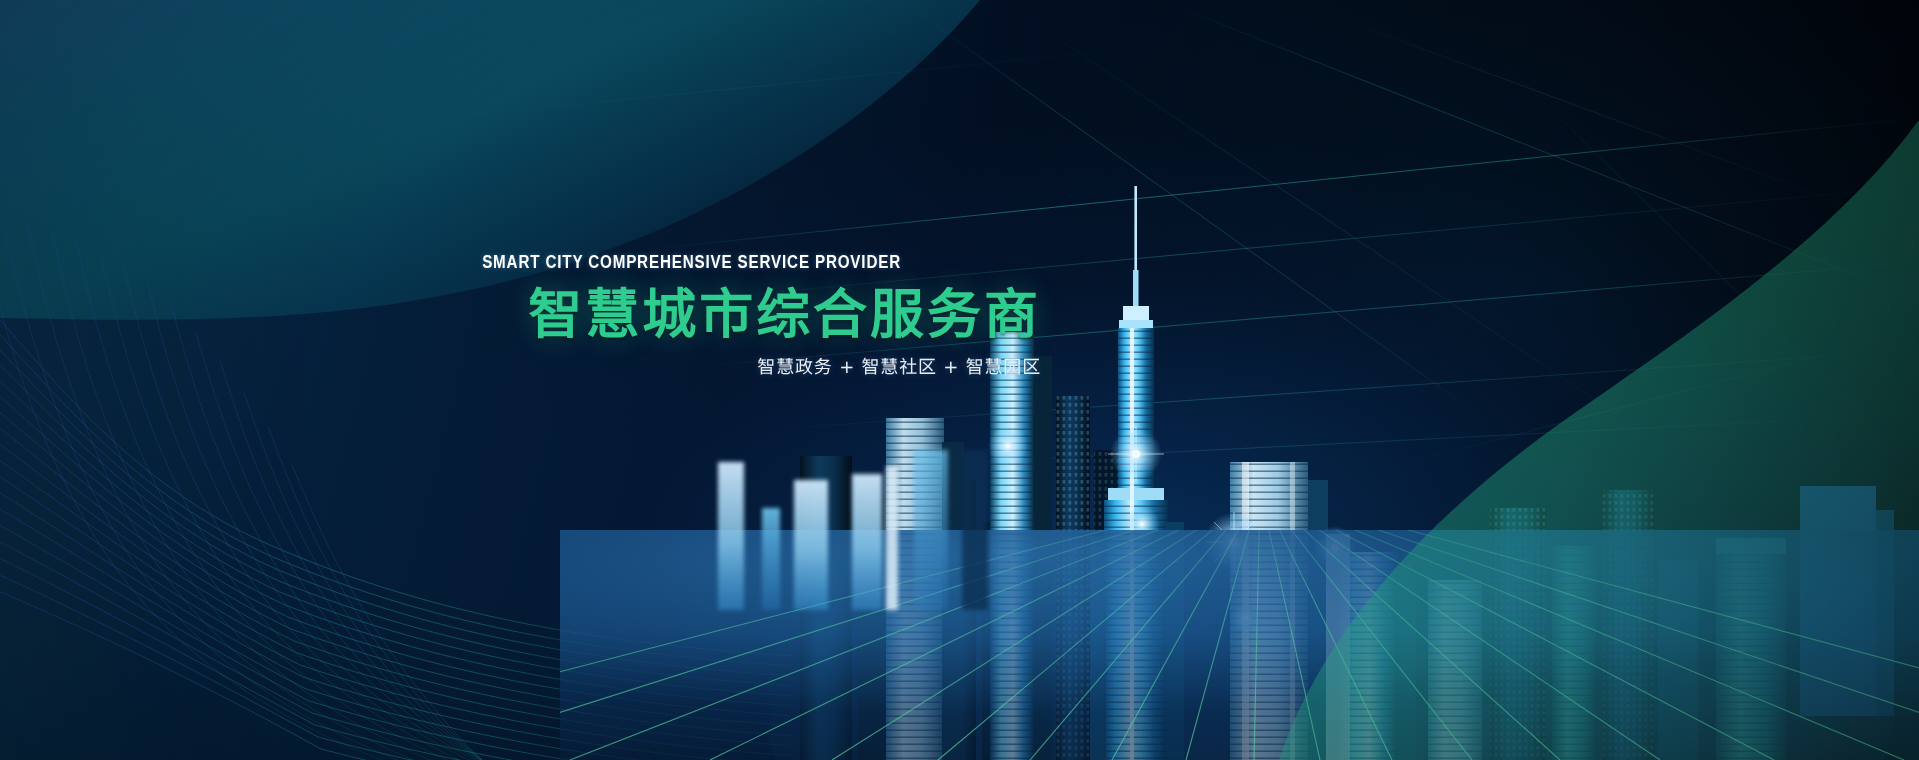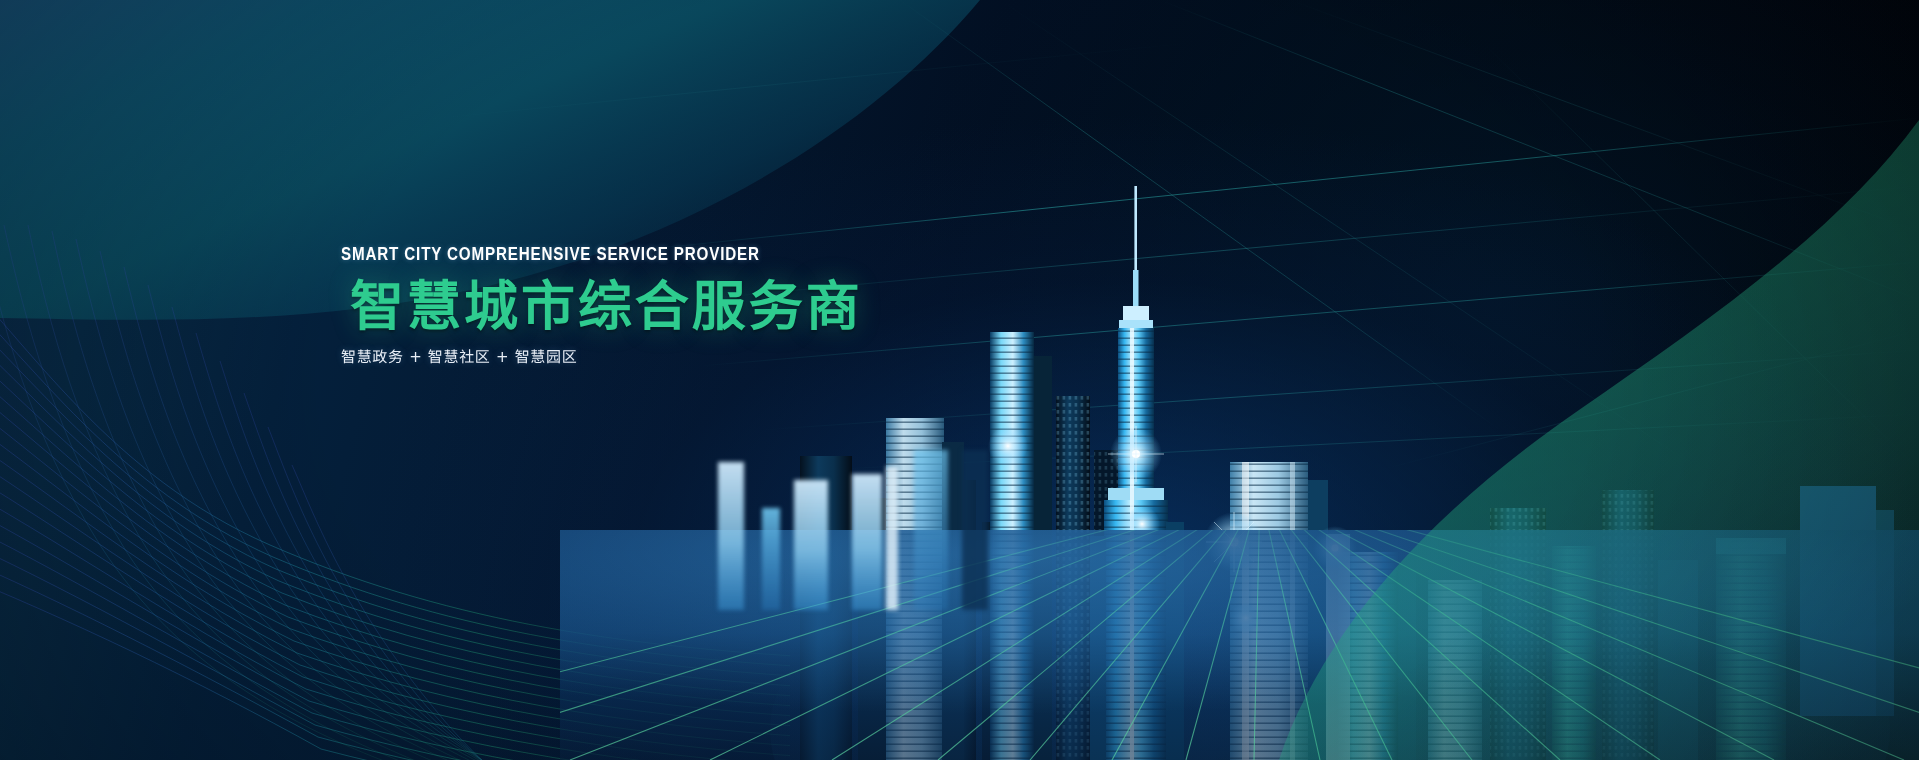--- a/index.html
+++ b/index.html
@@ -56,22 +56,23 @@
   .ground svg { display: block; width: 100%; height: 100%; }
 
   
   .fg-bars { position: absolute; left: 690px; bottom: 150px; width: 470px; height: 160px; filter: blur(2.2px); }
   .fg-bars svg { display: block; width: 100%; height: 100%; }
 
   
   .text-block {
     position: absolute;
     left: 341px;
-    top: 244px;
+    top: 252px;
     width: 700px;
+    text-align: right;
   }
   .eyebrow {
     color: #ffffff;
     font-size: 19px;
     font-weight: 700;
     letter-spacing: 0.055em;
     line-height: 1;
     white-space: nowrap;
     transform: scaleX(0.80);
     transform-origin: left center;
@@ -84,21 +85,21 @@
     font-weight: 700;
     letter-spacing: 0.055em;
     line-height: 1;
     white-space: nowrap;
     margin: 0 0 16px 9px;
     text-shadow: 0 0 26px rgba(46,204,143,0.30), 0 2px 3px rgba(0,0,0,0.45);
     font-family: "DejaVu Sans", "Liberation Sans", sans-serif;
   }
   .subline {
     color: #e8eef6;
-    font-size: 15px;
+    font-size: 18px;
     font-weight: 400;
     letter-spacing: 0.045em;
     line-height: 1;
     white-space: nowrap;
     margin: 0;
     text-shadow: 0 0 7px rgba(120,180,240,0.30);
     font-family: "DejaVu Sans", "Liberation Sans", sans-serif;
   }
 </style>
 </head>

